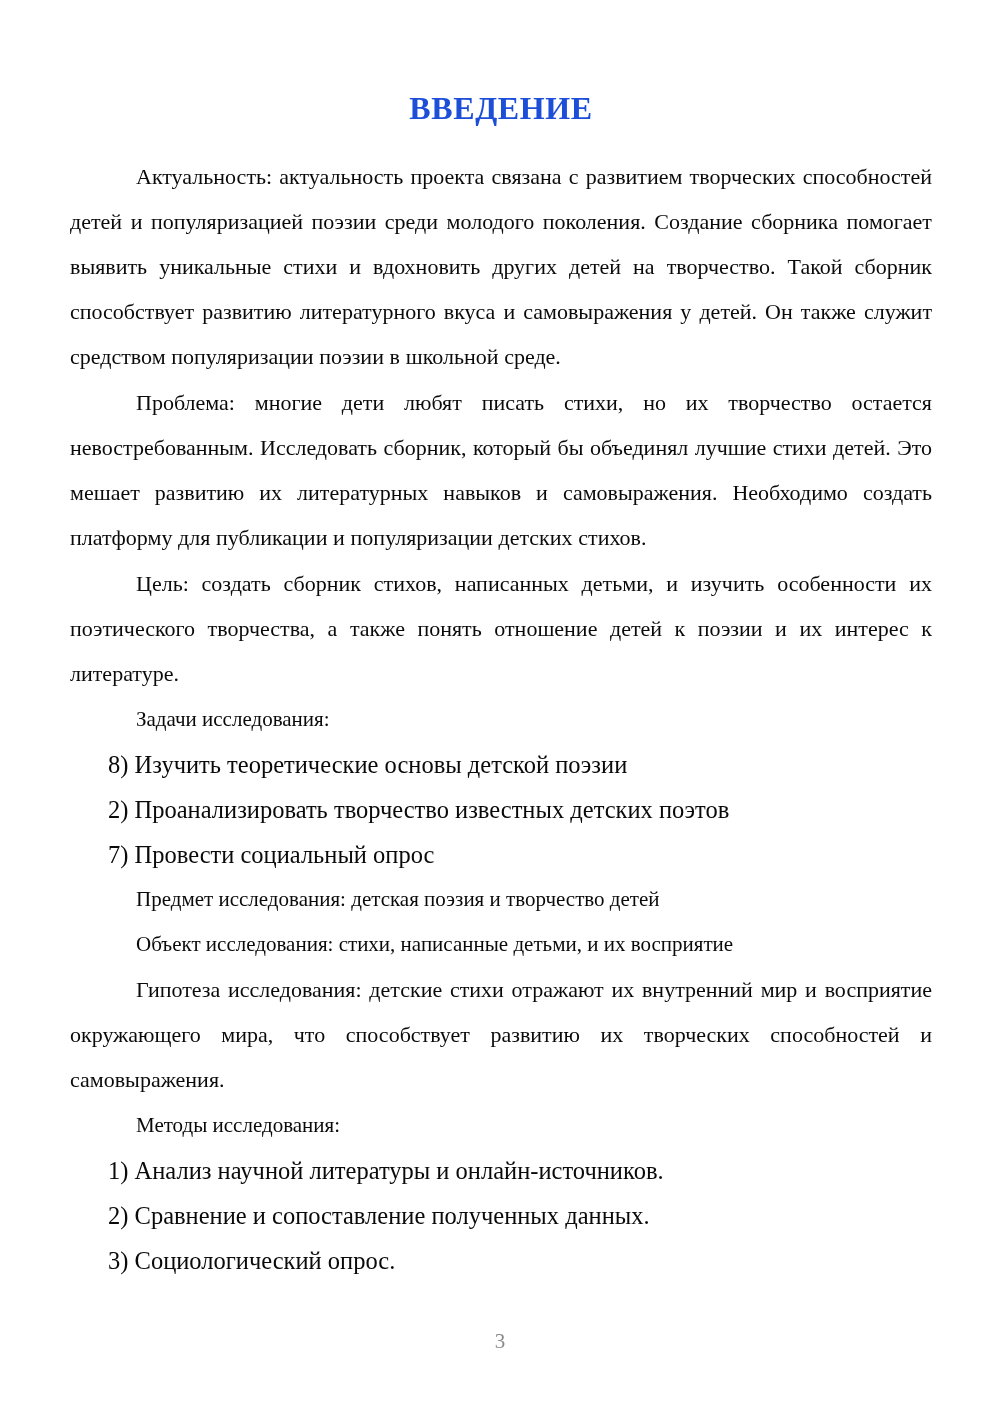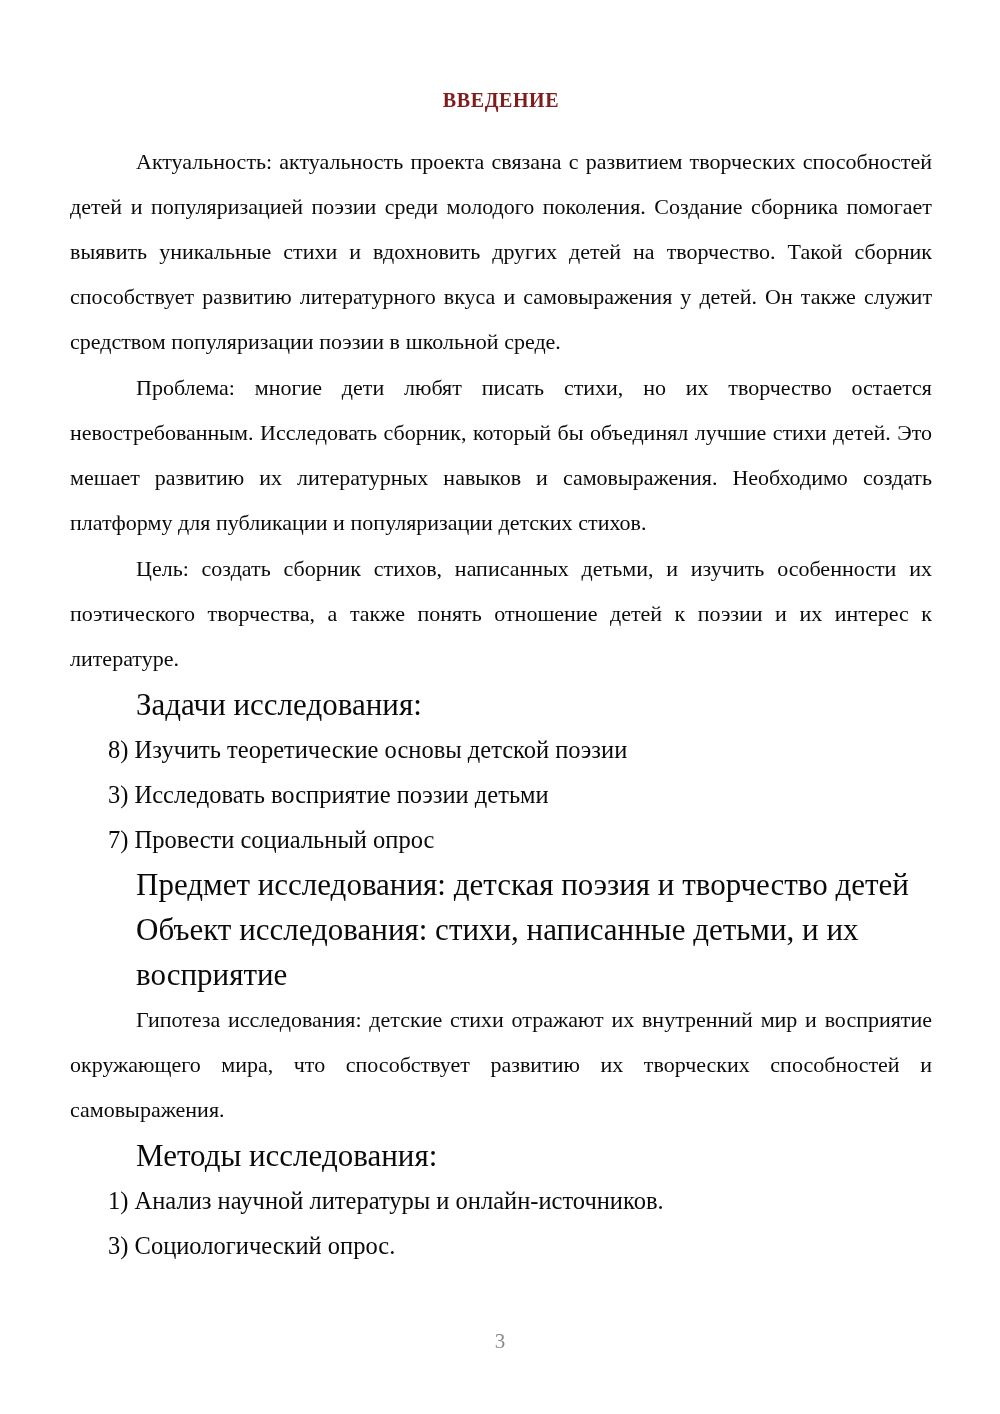--- a/index.html
+++ b/index.html
@@ -26,45 +26,45 @@
   }
 
   .content {
     position: absolute;
     left: 70px;
     top: 88px;
     width: 862px;
   }
 
   .doc-title {
-    font-size: 20px;
+    font-size: 32px;
     font-weight: bold;
     text-align: center;
     letter-spacing: 0.6px;
     margin: 0 0 26px 0;
     line-height: 1.25;
-    color: #7f1d1d;
+    color: #1d4ed8;
   }
 
   
   .para {
     font-size: 22px;
     line-height: 45px;
     text-align: justify;
     text-justify: inter-word;
     text-indent: 66px;
     margin: 0 0 1px 0;
     hyphens: none;
     word-spacing: 0.2px;
   }
   .para:last-child { margin-bottom: 0; }
 
   
   .line-indent {
-    font-size: 31px;
+    font-size: 21px;
     line-height: 45px;
     text-align: left;
     margin: 0;
     padding-left: 66px;
   }
 
   
   .list-item {
     font-size: 24.5px;
     line-height: 45px;
@@ -91,26 +91,27 @@
 
   <div class="content">
     <h1 class="doc-title">ВВЕДЕНИЕ</h1>
 
     <div id="blocks-container">
         <p class="para">Актуальность: актуальность проекта связана с развитием творческих способностей детей и популяризацией поэзии среди молодого поколения. Создание сборника помогает выявить уникальные стихи и вдохновить других детей на творчество. Такой сборник способствует развитию литературного вкуса и самовыражения у детей. Он также служит средством популяризации поэзии в школьной среде.</p>
         <p class="para">Проблема: многие дети любят писать стихи, но их творчество остается невостребованным. Исследовать сборник, который бы объединял лучшие стихи детей. Это мешает развитию их литературных навыков и самовыражения. Необходимо создать платформу для публикации и популяризации детских стихов.</p>
         <p class="para">Цель: создать сборник стихов, написанных детьми, и изучить особенности их поэтического творчества, а также понять отношение детей к поэзии и их интерес к литературе.</p>
         <p class="line-indent">Задачи исследования:</p>
         <p class="list-item">8) Изучить теоретические основы детской поэзии</p>
-        <p class="list-item">3) Исследовать восприятие поэзии детьми</p>
+        <p class="list-item">2) Проанализировать творчество известных детских поэтов</p>
         <p class="list-item">7) Провести социальный опрос</p>
         <p class="line-indent">Предмет исследования: детская поэзия и творчество детей</p>
         <p class="line-indent">Объект исследования: стихи, написанные детьми, и их восприятие</p>
         <p class="para">Гипотеза исследования: детские стихи отражают их внутренний мир и восприятие окружающего мира, что способствует развитию их творческих способностей и самовыражения.</p>
         <p class="line-indent">Методы исследования:</p>
         <p class="list-item">1) Анализ научной литературы и онлайн-источников.</p>
+        <p class="list-item">2) Сравнение и сопоставление полученных данных.</p>
         <p class="list-item">3) Социологический опрос.</p>
       </div>
   </div>
 
   <div class="page-number">3</div>
 
 </div>
 
 </body></html>

